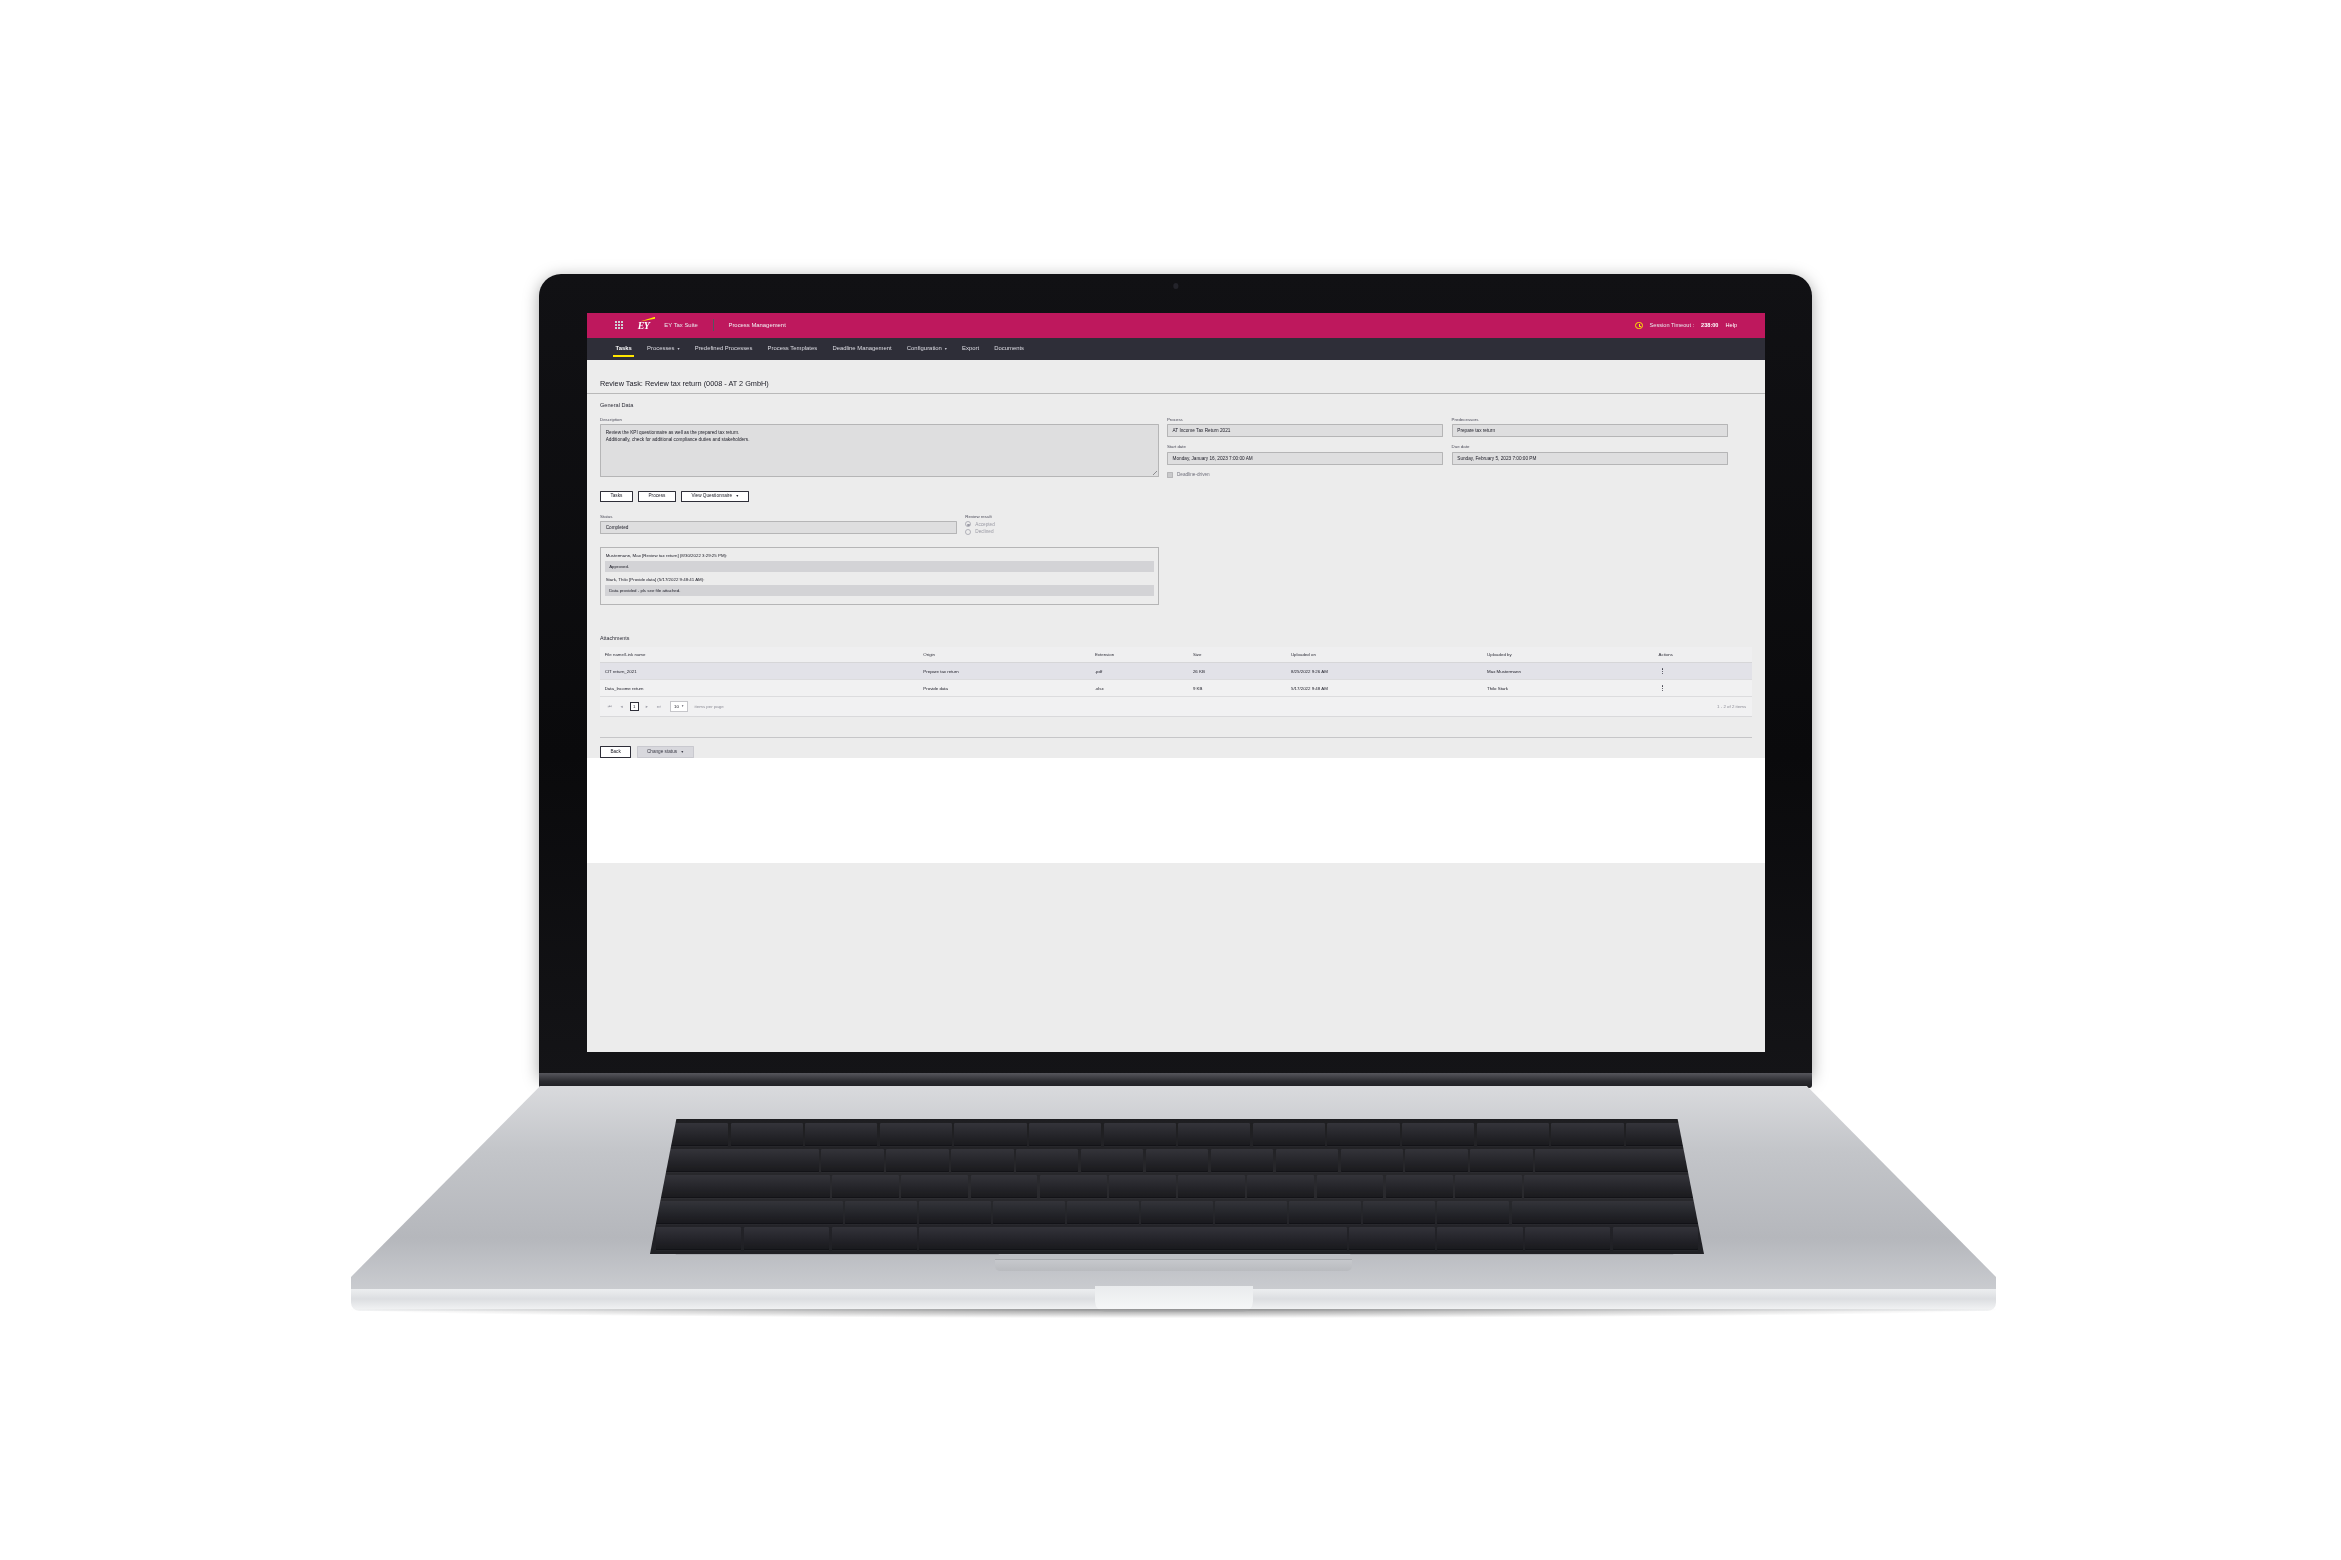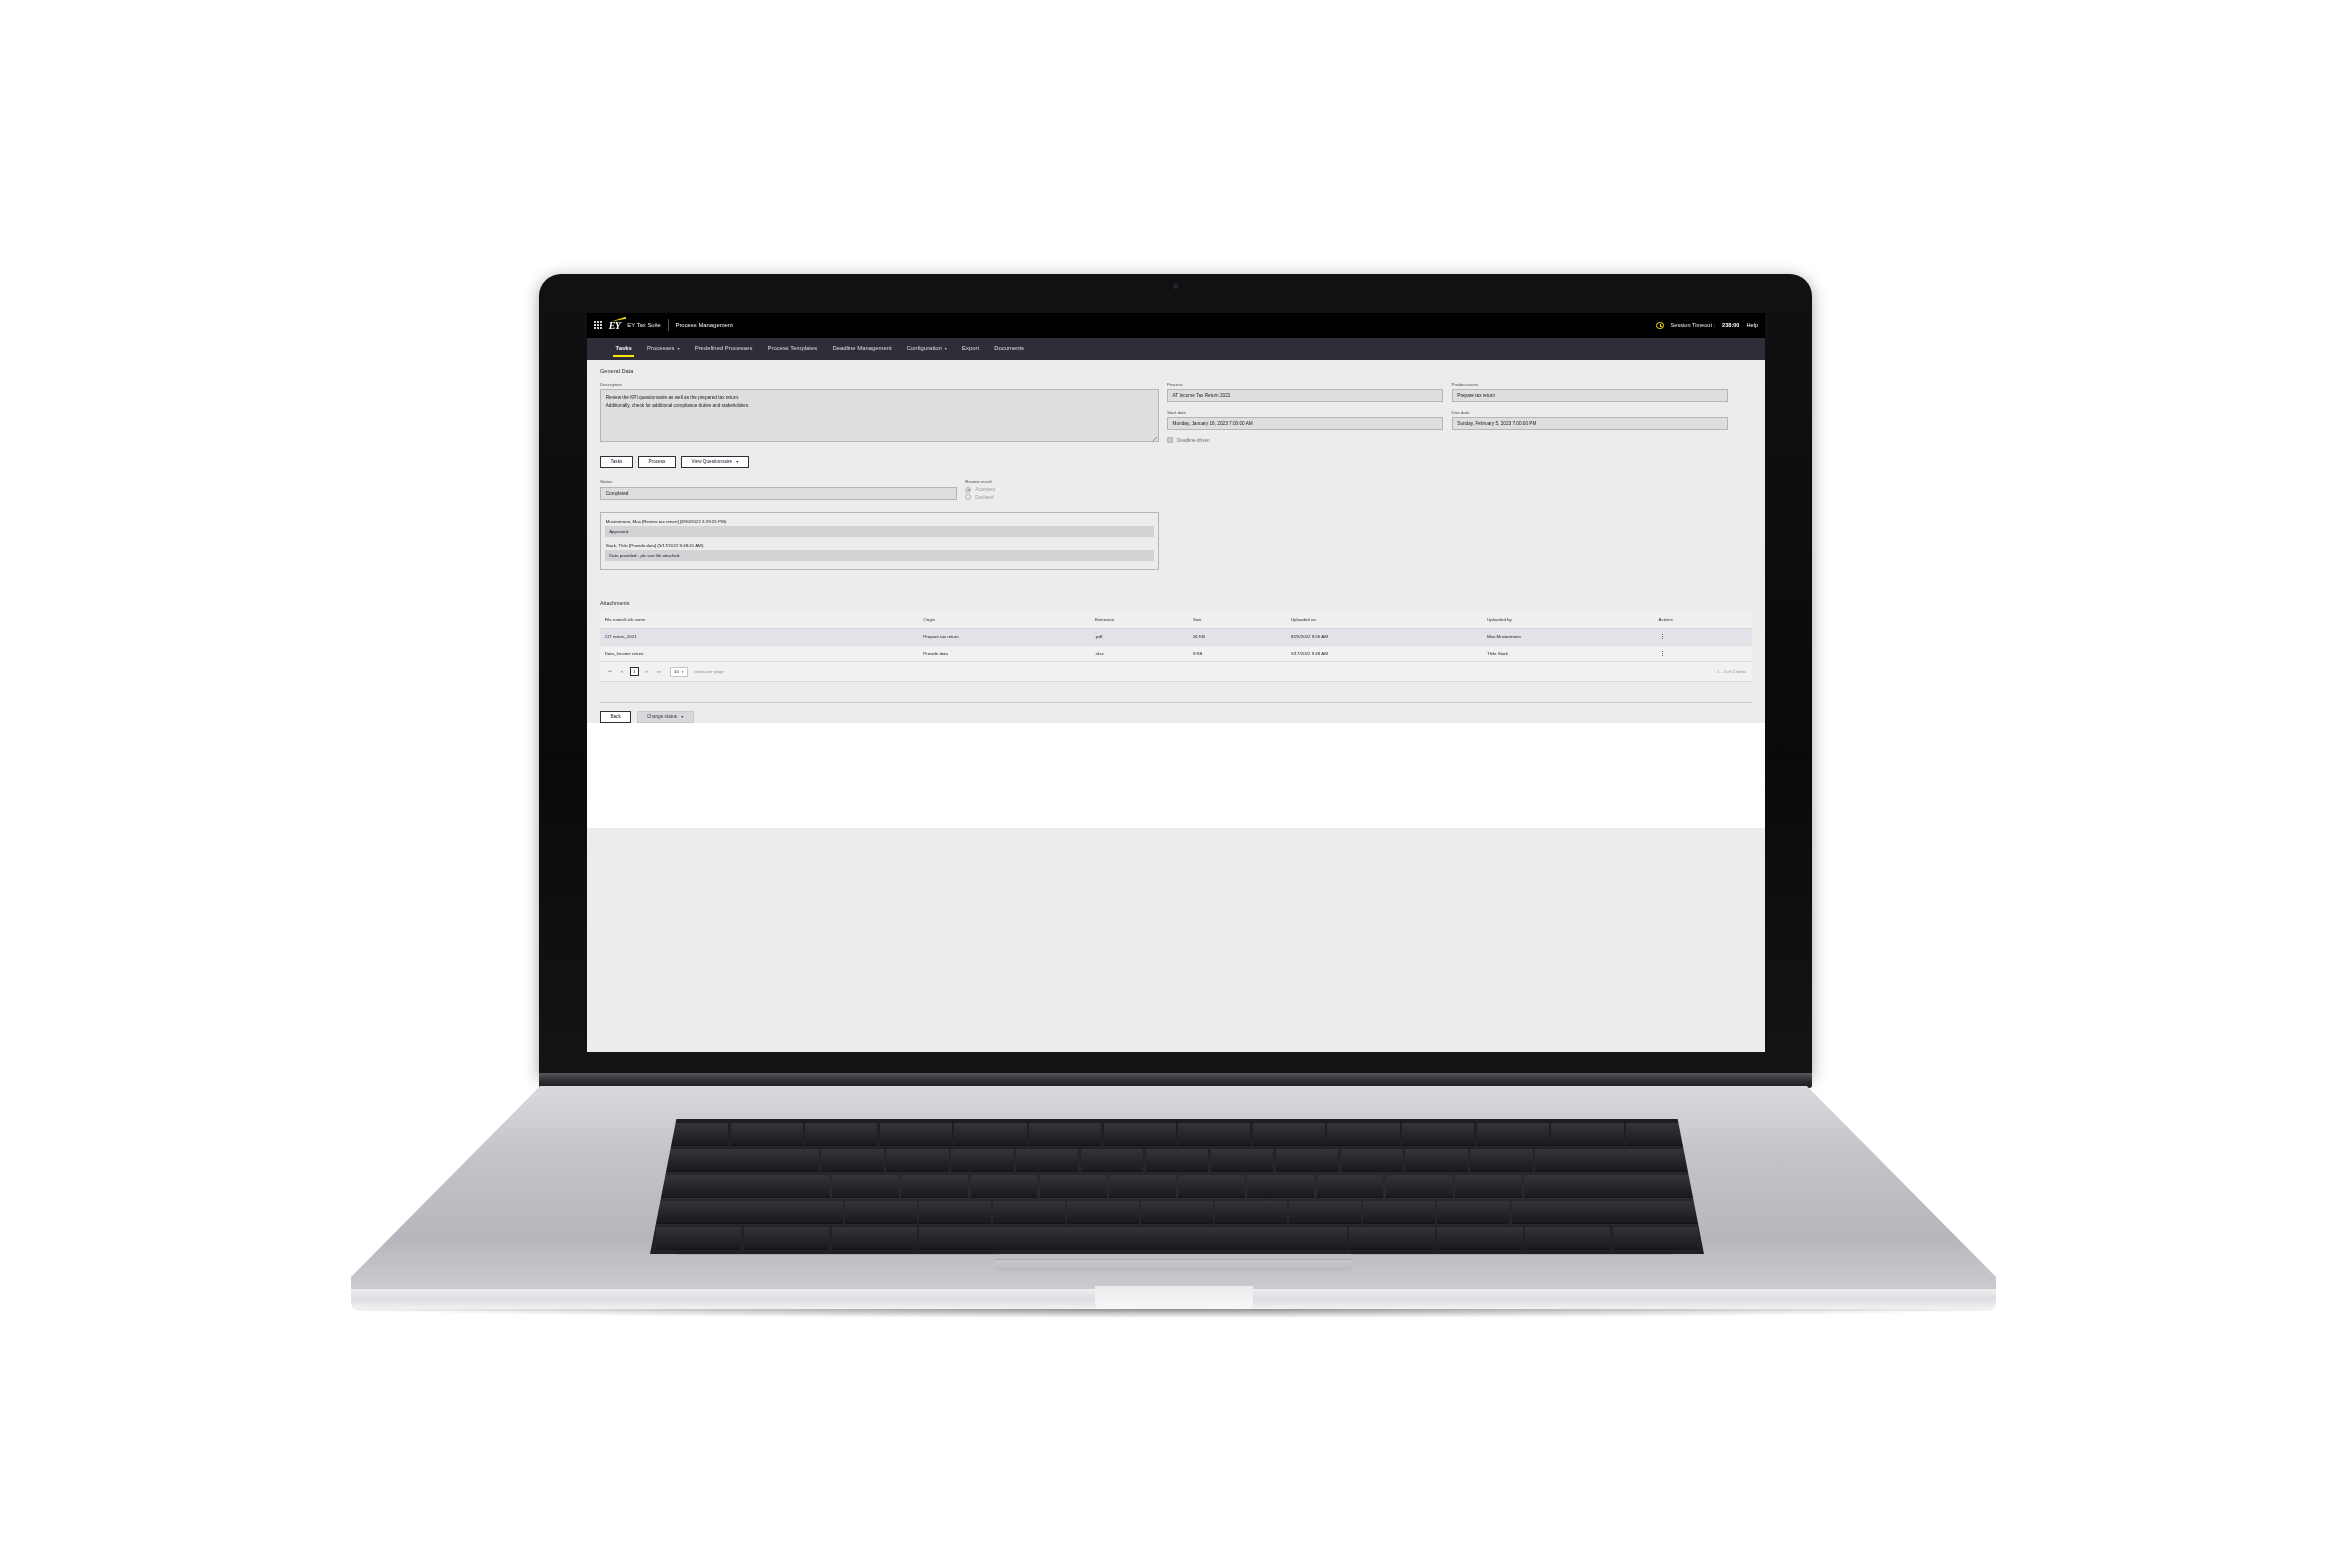--- a/index.html
+++ b/index.html
@@ -91,23 +91,24 @@
   .laptop-shadow {
     position:absolute; left: 351px; top: 1309px;
     width: 1645px; height: 9.4px;
     background: radial-gradient(ellipse at 50% 0%, rgba(0,0,0,.42) 0%, rgba(0,0,0,0) 72%);
   }
 
   
   .app { width:100%; height:100%; background:#ffffff; display:flex; flex-direction:column; }
 
   .topbar {
-    background:#000000; height:24.6px; flex:none;
-    display:flex; align-items:center; padding:0 7px;
+    background:#be185d; height:24.6px; flex:none;
+    display:flex; align-items:center; padding:0 28px;
     position:relative;
+    gap:8px;
   }
   .waffle { display:grid; grid-template-columns:repeat(3,1.8px); grid-template-rows:repeat(3,1.8px); gap:1.2px; margin-right:7px; }
   .waffle i { display:block; width:1.8px; height:1.8px; background:#cfd0d6; }
   .ey-logo { position:relative; margin-right:7px; padding-top:2.3px; }
   .ey-logo .mark { color:#ffffff; font-weight:bold; font-size:10px; letter-spacing:-0.6px; font-style:italic; line-height:1; font-family:"Liberation Serif", serif; }
   .ey-logo .swoosh {
     position:absolute; left:2.3px; top:-2.3px; width:15px; height:4.7px;
     background:#ffe600;
     clip-path: polygon(0% 100%, 100% 0%, 100% 38%, 0% 100%);
   }
@@ -318,20 +319,23 @@
         <div class="nav-item">
           <span>Export</span>
         </div>
         <div class="nav-item">
           <span>Documents</span>
         </div>
       </div>
 
       <div class="content-scroll">
 
+        <div class="page-head">
+          <div class="page-title">Review Task: Review tax return (0008 - AT 2 GmbH)</div>
+        </div>
 
         <div class="section-body">
           <div class="section-title">General Data</div>
 
           <div class="grid-3">
 
             <div class="col-desc">
               <label class="field-label">Description</label>
               <div class="textarea-box">
                 <div>Review the KPI questionnaire as well as the prepared tax return.</div>

